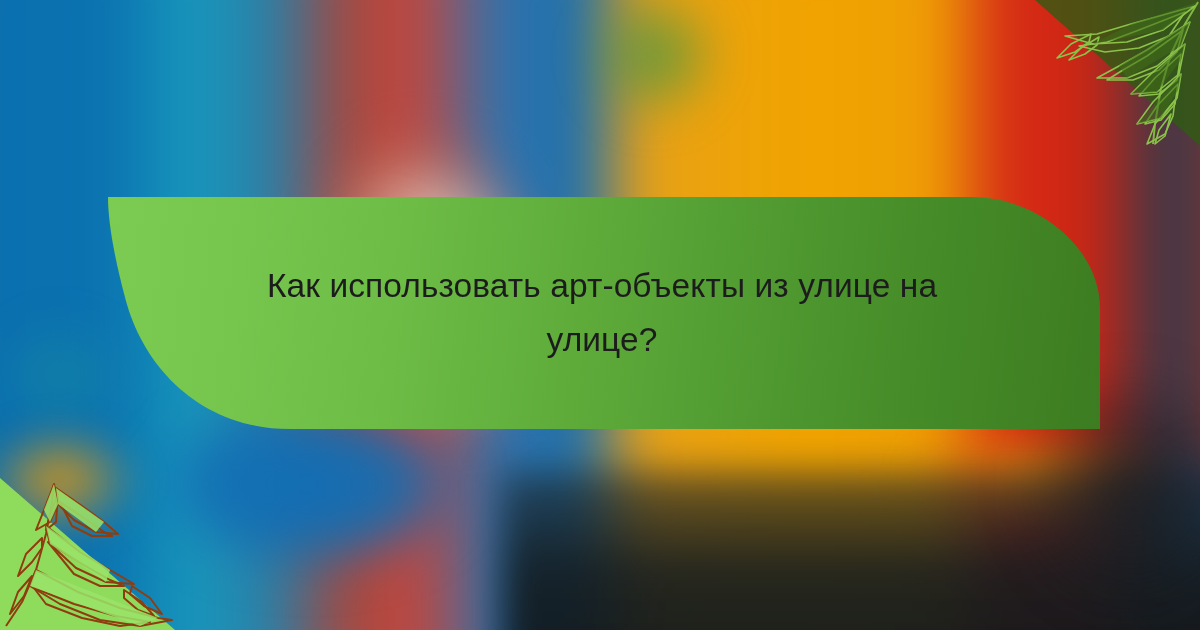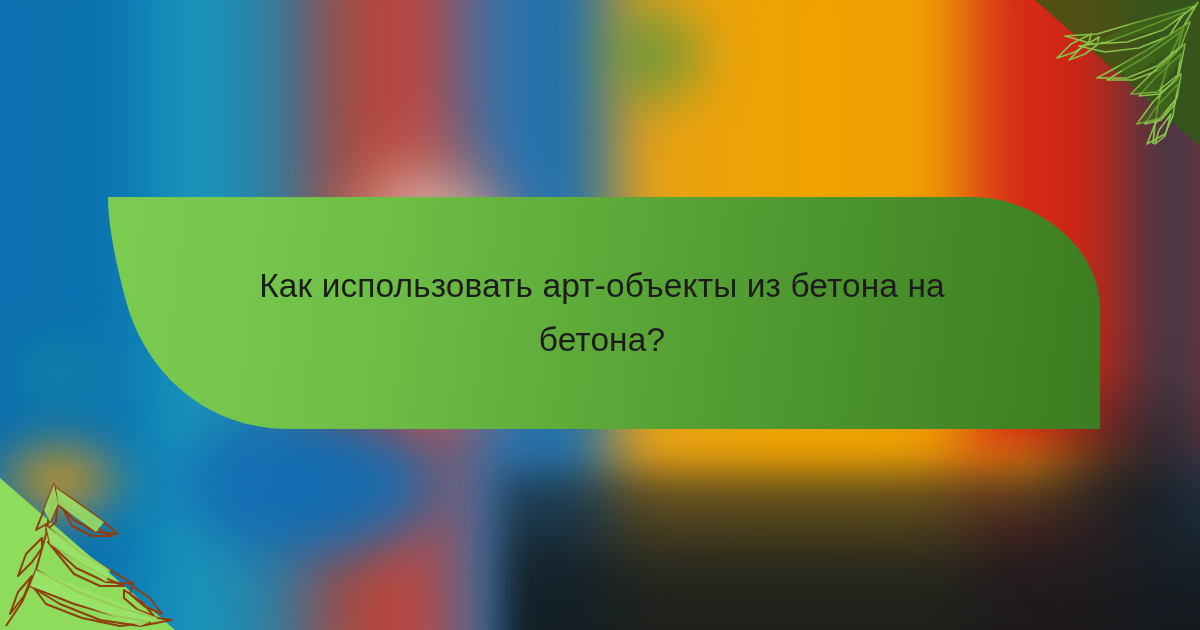--- a/index.html
+++ b/index.html
@@ -274,16 +274,16 @@
         <path d="M54 6 L 44 32 L 50 44 L 58 26 Z"></path>
         <path d="M56 10 L 104 44 L 96 54 L 58 26 Z"></path>
         <path d="M46 48 L 110 92 L 106 104 L 50 66 Z"></path>
         <path d="M36 92 L 158 140 L 140 148 L 30 108 Z"></path>
       </g>
     </svg>
   </div>
 
   <div class="banner-shape"></div>
   <div class="banner-text">
-    <h1>Как использовать арт-объекты из бетона на бетона?</h1>
+    <h1>Как использовать арт-объекты из улице на улице?</h1>
   </div>
 
 </div>
 
 </body></html>

